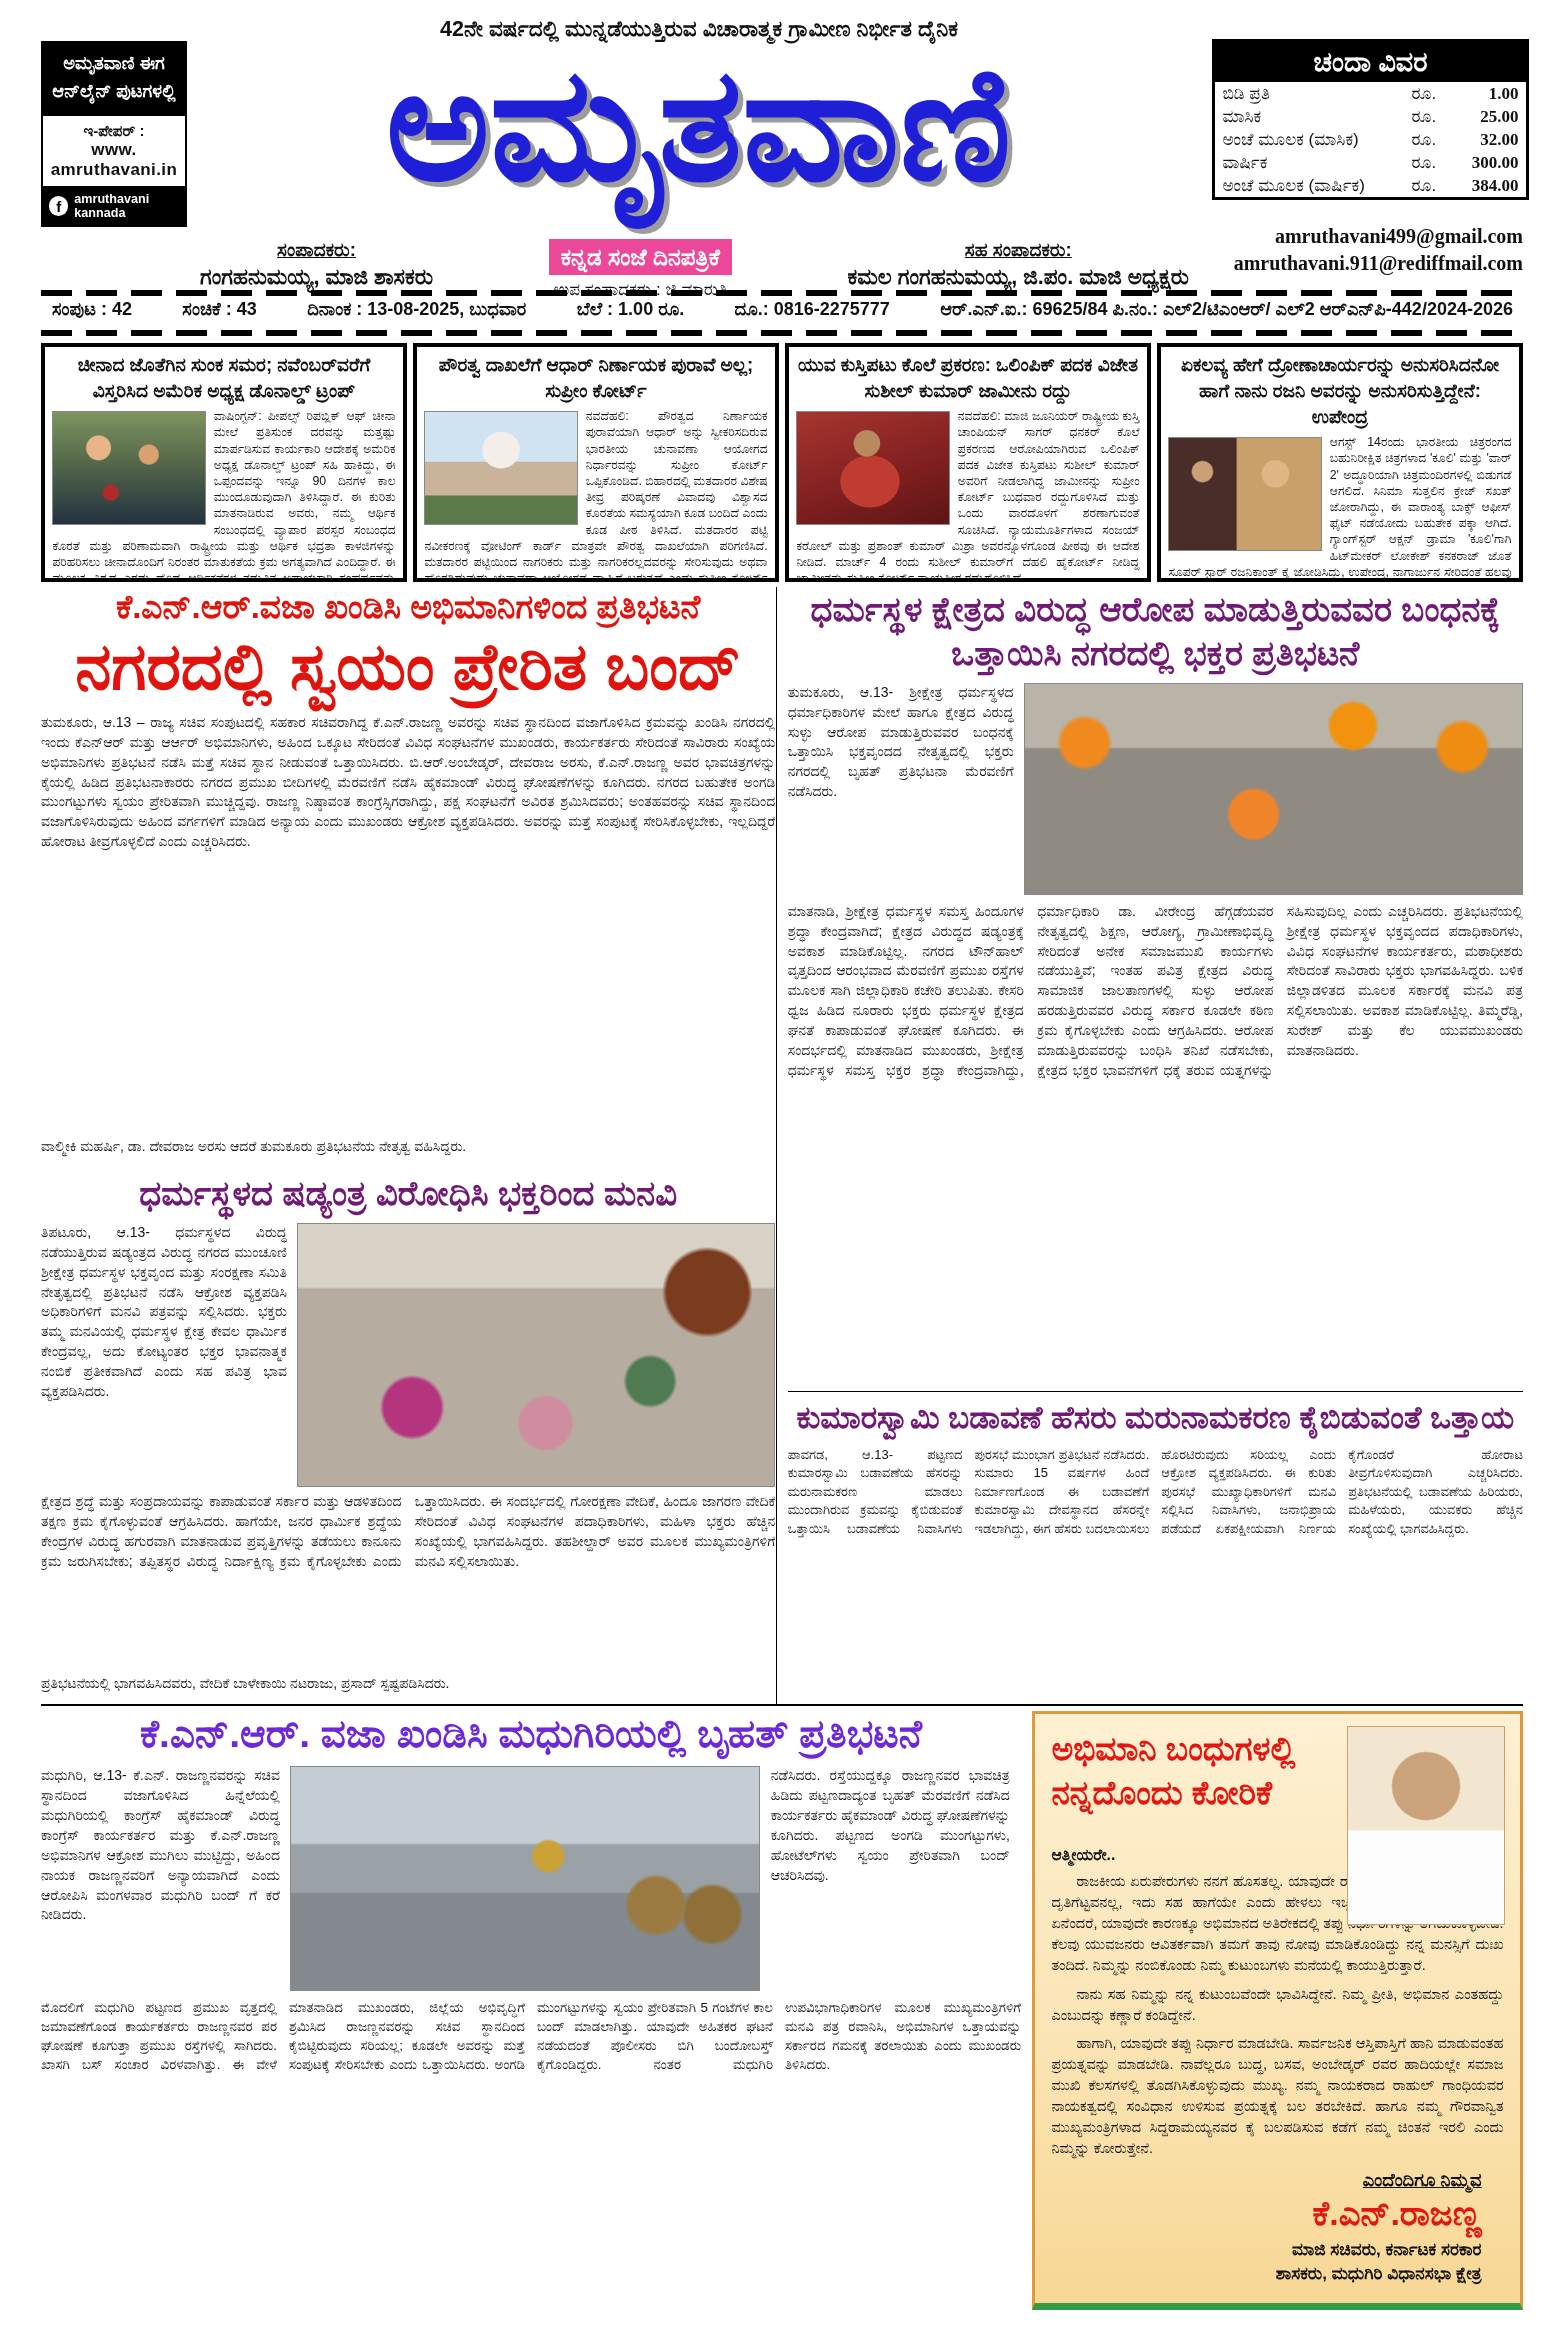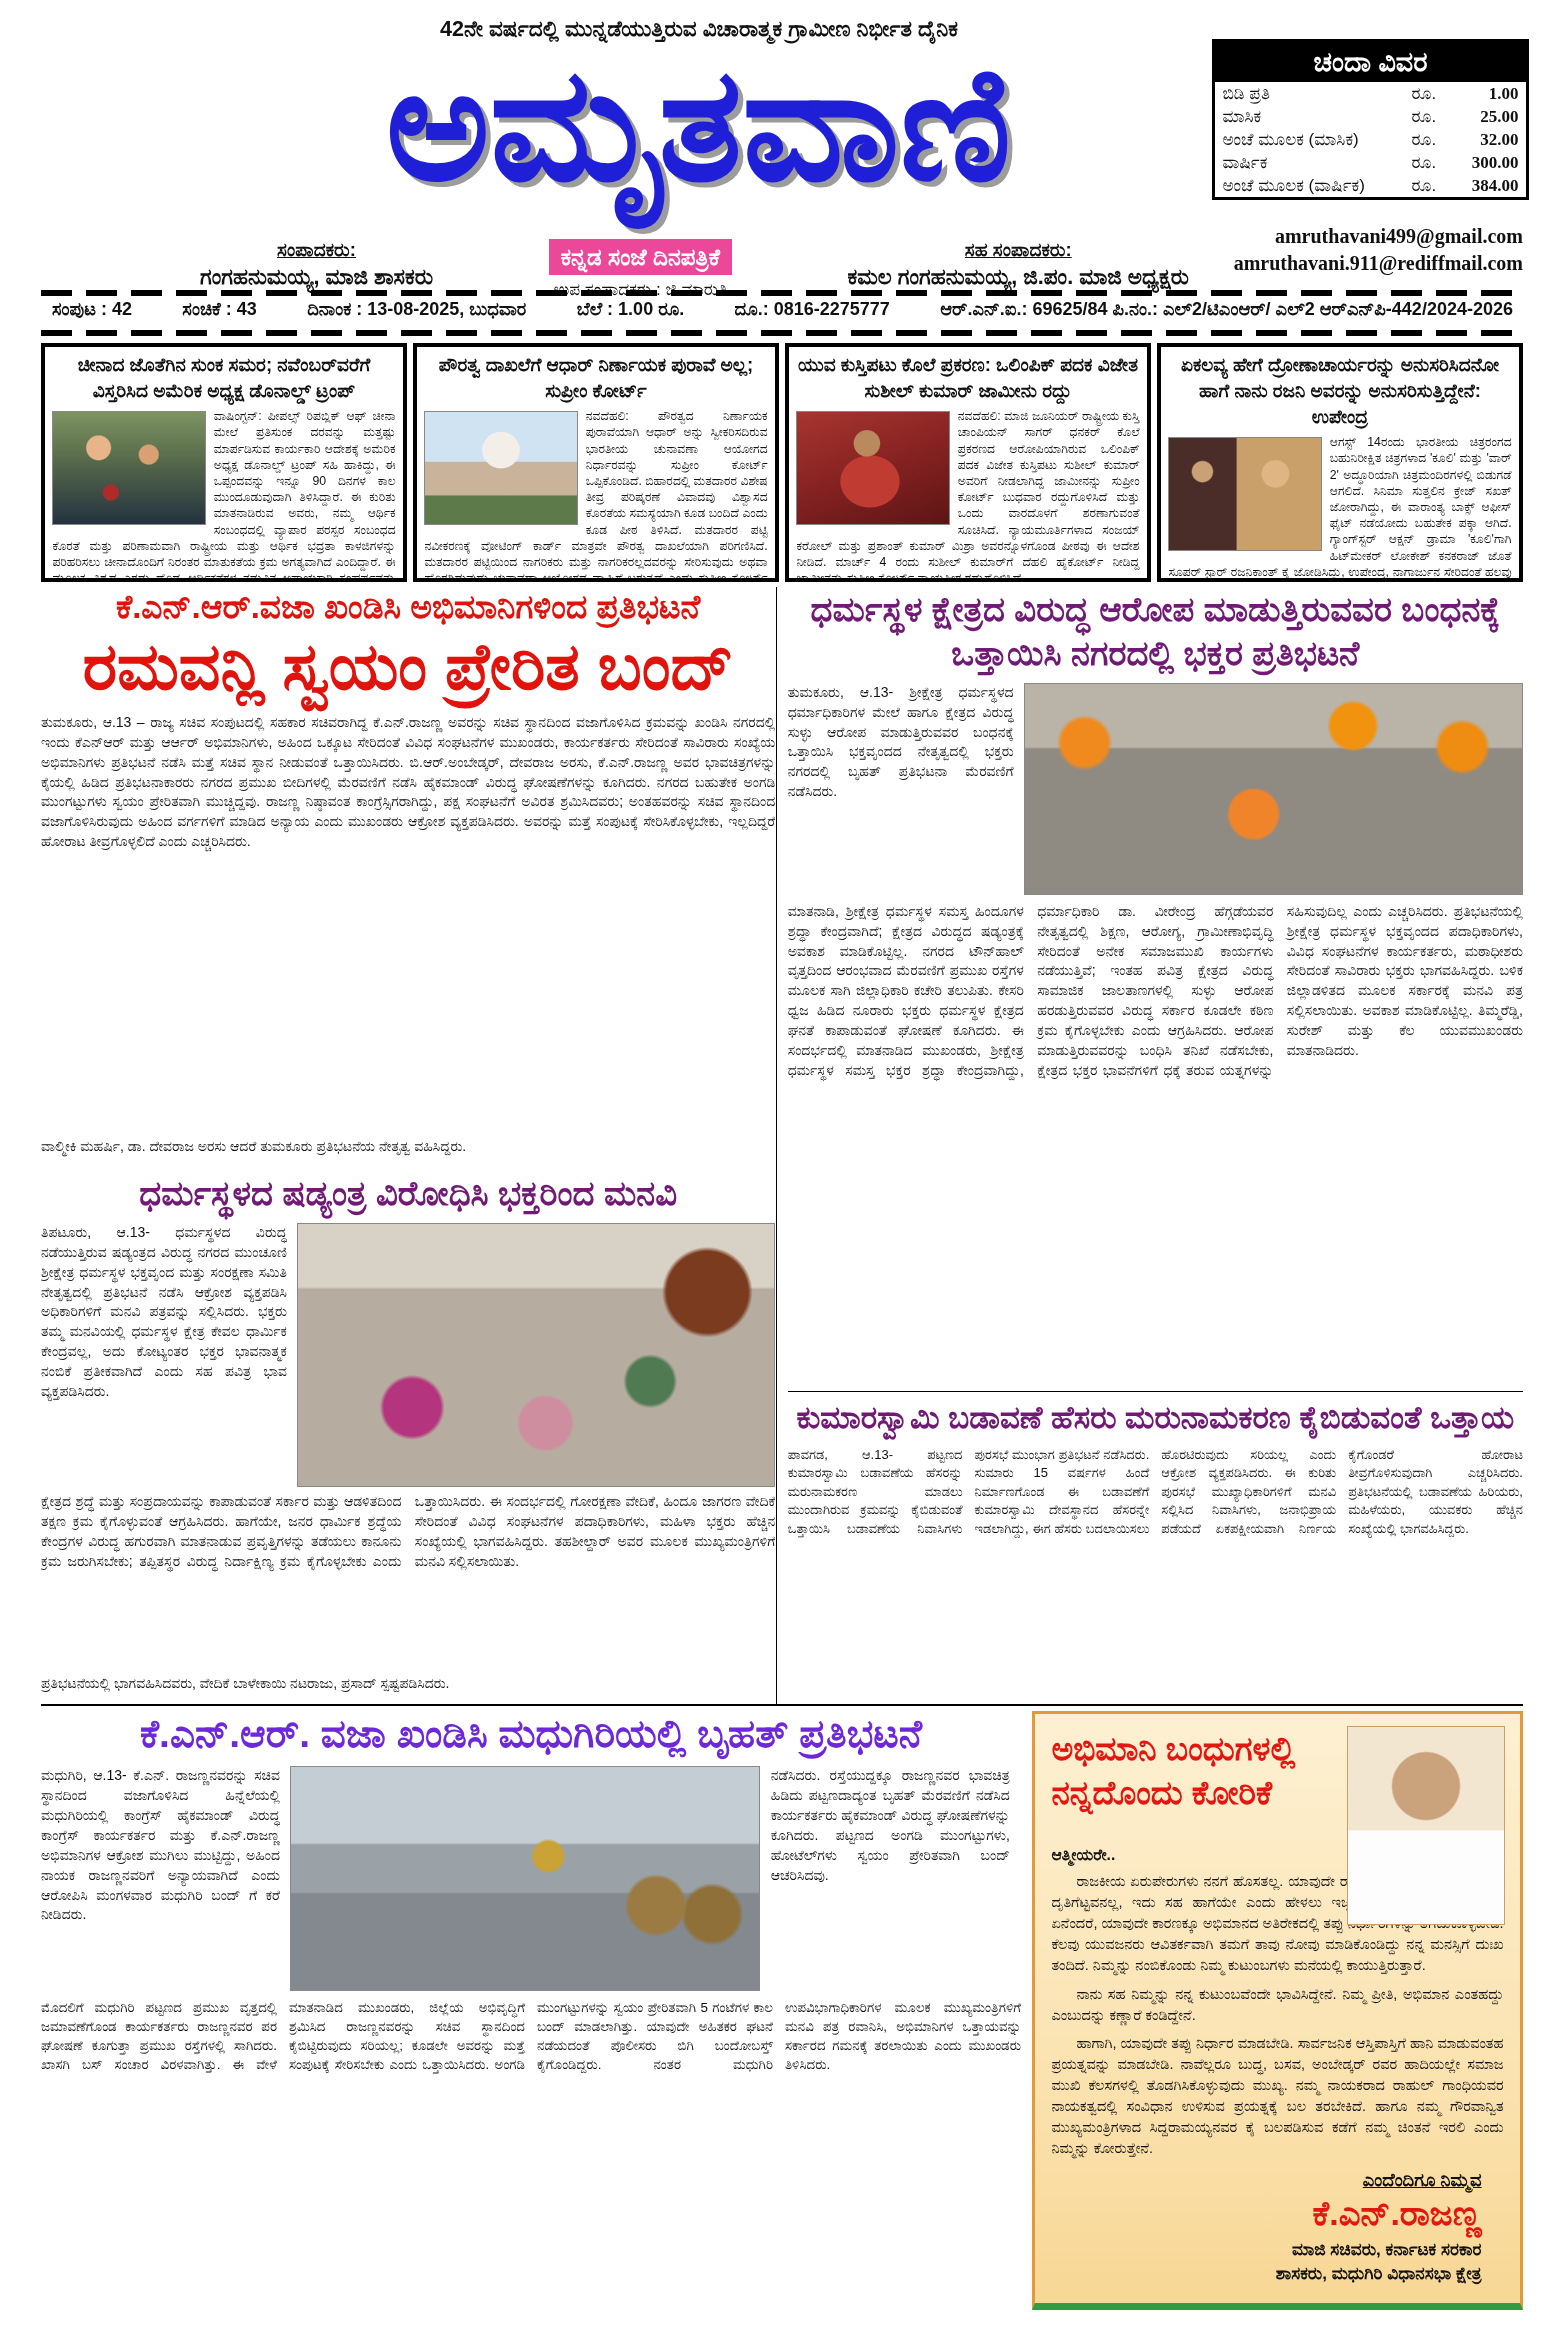--- a/index.html
+++ b/index.html
@@ -125,20 +125,34 @@
      radial-gradient(circle at 50% 30%,#caa27c 0 21%,rgba(0,0,0,0) 22%),
      linear-gradient(180deg,#f3e6d0 0 52%,#fdfdfd 53% 100%);}
 </style>
 </head>
 <body>
 
 <div class="page">
 
   <div class="hdr">
 
+    <div class="online-box">
+      <div class="ob-black">
+        <div>ಅಮೃತವಾಣಿ ಈಗ</div>
+        <div>ಆನ್‌ಲೈನ್ ಪುಟಗಳಲ್ಲಿ</div>
+      </div>
+      <div class="ob-epaper">
+        <div class="lbl">ಇ-ಪೇಪರ್ :</div>
+        <div class="url">www. amruthavani.in</div>
+      </div>
+      <div class="ob-fb">
+        <span class="fb-ic">f</span>
+        <span class="txt">amruthavani kannada</span>
+      </div>
+    </div>
 
     <div class="tagline">42ನೇ ವರ್ಷದಲ್ಲಿ ಮುನ್ನಡೆಯುತ್ತಿರುವ ವಿಚಾರಾತ್ಮಕ ಗ್ರಾಮೀಣ ನಿರ್ಭೀತ ದೈನಿಕ</div>
     <div class="mast">ಅಮೃತವಾಣಿ</div>
 
     <div class="ed-row">
       <div class="ed-block">
         <div class="ed-lbl">ಸಂಪಾದಕರು:</div>
         <div class="ed-name">ಗಂಗಹನುಮಯ್ಯ, ಮಾಜಿ ಶಾಸಕರು</div>
       </div>
       <div class="ed-block">
@@ -217,21 +231,21 @@
       <h3>ಏಕಲವ್ಯ ಹೇಗೆ ದ್ರೋಣಾಚಾರ್ಯರನ್ನು ಅನುಸರಿಸಿದನೋ ಹಾಗೆ ನಾನು ರಜನಿ ಅವರನ್ನು ಅನುಸರಿಸುತ್ತಿದ್ದೇನೆ: ಉಪೇಂದ್ರ</h3>
       <div class="ph photo ph-upendra"></div>
       <div class="tb-body">ಆಗಸ್ಟ್ 14ರಂದು ಭಾರತೀಯ ಚಿತ್ರರಂಗದ ಬಹುನಿರೀಕ್ಷಿತ ಚಿತ್ರಗಳಾದ 'ಕೂಲಿ' ಮತ್ತು 'ವಾರ್ 2' ಅದ್ಧೂರಿಯಾಗಿ ಚಿತ್ರಮಂದಿರಗಳಲ್ಲಿ ಬಿಡುಗಡೆ ಆಗಲಿದೆ. ಸಿನಿಮಾ ಸುತ್ತಲಿನ ಕ್ರೇಜ್ ಸಖತ್ ಜೋರಾಗಿದ್ದು, ಈ ವಾರಾಂತ್ಯ ಬಾಕ್ಸ್ ಆಫೀಸ್ ಫೈಟ್ ನಡೆಯೋದು ಬಹುತೇಕ ಪಕ್ಕಾ ಆಗಿದೆ. ಗ್ಯಾಂಗ್‌ಸ್ಟರ್ ಆಕ್ಷನ್ ಡ್ರಾಮಾ 'ಕೂಲಿ'ಗಾಗಿ ಹಿಟ್‌ಮೇಕರ್ ಲೋಕೇಶ್ ಕನಕರಾಜ್ ಜೊತೆ ಸೂಪರ್ ಸ್ಟಾರ್ ರಜನಿಕಾಂತ್ ಕೈ ಜೋಡಿಸಿದ್ದು, ಉಪೇಂದ್ರ, ನಾಗಾರ್ಜುನ ಸೇರಿದಂತೆ ಹಲವು ಸೌತ್ ಸೂಪರ್ ಸ್ಟಾರ್‌ಗಳು ಚಿತ್ರದಲ್ಲಿ ಪ್ರಮುಖ ಪಾತ್ರಗಳನ್ನು ಹಂಚಿದ್ದಾರೆ. ಸಿನಿಮಾ ಬಹಳ ದೊಡ್ಡ ಮಟ್ಟದಲ್ಲೇ ಪ್ರಮೋಷನ್ ಈವೆಂಟ್‌ಗಳನ್ನು ನಡೆಸಿದೆ.</div>
     </div>
   </div>
 
   <div class="mainzone">
 
     <div class="lz">
       <div class="kicker">ಕೆ.ಎನ್.ಆರ್.ವಜಾ ಖಂಡಿಸಿ ಅಭಿಮಾನಿಗಳಿಂದ ಪ್ರತಿಭಟನೆ</div>
-      <div class="bighead">ರಮವನ್ಲಿ ಸ್ವಯಂ ಪ್ರೇರಿತ ಬಂದ್</div>
+      <div class="bighead">ನಗರದಲ್ಲಿ ಸ್ವಯಂ ಪ್ರೇರಿತ ಬಂದ್</div>
 
       <div class="row" style="margin-top:10.4px;height:418px;">
         <div class="bt" style="flex:1;">ತುಮಕೂರು, ಆ.13 – ರಾಜ್ಯ ಸಚಿವ ಸಂಪುಟದಲ್ಲಿ ಸಹಕಾರ ಸಚಿವರಾಗಿದ್ದ ಕೆ.ಎನ್.ರಾಜಣ್ಣ ಅವರನ್ನು ಸಚಿವ ಸ್ಥಾನದಿಂದ ವಜಾಗೊಳಿಸಿದ ಕ್ರಮವನ್ನು ಖಂಡಿಸಿ ನಗರದಲ್ಲಿ ಇಂದು ಕೆಎನ್ಆರ್ ಮತ್ತು ಆರ್ಆರ್ ಅಭಿಮಾನಿಗಳು, ಅಹಿಂದ ಒಕ್ಕೂಟ ಸೇರಿದಂತೆ ವಿವಿಧ ಸಂಘಟನೆಗಳ ಮುಖಂಡರು, ಕಾರ್ಯಕರ್ತರು ಸೇರಿದಂತೆ ಸಾವಿರಾರು ಸಂಖ್ಯೆಯ ಅಭಿಮಾನಿಗಳು ಪ್ರತಿಭಟನೆ ನಡೆಸಿ ಮತ್ತೆ ಸಚಿವ ಸ್ಥಾನ ನೀಡುವಂತೆ ಒತ್ತಾಯಿಸಿದರು. ಬಿ.ಆರ್.ಅಂಬೇಡ್ಕರ್, ದೇವರಾಜ ಅರಸು, ಕೆ.ಎನ್.ರಾಜಣ್ಣ ಅವರ ಭಾವಚಿತ್ರಗಳನ್ನು ಕೈಯಲ್ಲಿ ಹಿಡಿದ ಪ್ರತಿಭಟನಾಕಾರರು ನಗರದ ಪ್ರಮುಖ ಬೀದಿಗಳಲ್ಲಿ ಮೆರವಣಿಗೆ ನಡೆಸಿ ಹೈಕಮಾಂಡ್ ವಿರುದ್ಧ ಘೋಷಣೆಗಳನ್ನು ಕೂಗಿದರು. ನಗರದ ಬಹುತೇಕ ಅಂಗಡಿ ಮುಂಗಟ್ಟುಗಳು ಸ್ವಯಂ ಪ್ರೇರಿತವಾಗಿ ಮುಚ್ಚಿದ್ದವು. ರಾಜಣ್ಣ ನಿಷ್ಠಾವಂತ ಕಾಂಗ್ರೆಸ್ಸಿಗರಾಗಿದ್ದು, ಪಕ್ಷ ಸಂಘಟನೆಗೆ ಅವಿರತ ಶ್ರಮಿಸಿದವರು; ಅಂತಹವರನ್ನು ಸಚಿವ ಸ್ಥಾನದಿಂದ ವಜಾಗೊಳಿಸಿರುವುದು ಅಹಿಂದ ವರ್ಗಗಳಿಗೆ ಮಾಡಿದ ಅನ್ಯಾಯ ಎಂದು ಮುಖಂಡರು ಆಕ್ರೋಶ ವ್ಯಕ್ತಪಡಿಸಿದರು. ಅವರನ್ನು ಮತ್ತೆ ಸಂಪುಟಕ್ಕೆ ಸೇರಿಸಿಕೊಳ್ಳಬೇಕು, ಇಲ್ಲದಿದ್ದರೆ ಹೋರಾಟ ತೀವ್ರಗೊಳ್ಳಲಿದೆ ಎಂದು ಎಚ್ಚರಿಸಿದರು.</div>
       </div>
       <div class="bt" style="margin-top:6px;height:27px;">ವಾಲ್ಮೀಕಿ ಮಹರ್ಷಿ, ಡಾ. ದೇವರಾಜ ಅರಸು ಆದರೆ ತುಮಕೂರು ಪ್ರತಿಭಟನೆಯ ನೇತೃತ್ವ ವಹಿಸಿದ್ದರು.</div>
 
       <div class="navyhead" style="margin-top:7.4px;">ಧರ್ಮಸ್ಥಳದ ಷಡ್ಯಂತ್ರ ವಿರೋಧಿಸಿ ಭಕ್ತರಿಂದ ಮನವಿ</div>
       <div class="row" style="margin-top:7.4px;height:262px;">
         <div class="bt" style="flex:1;">ತಿಪಟೂರು, ಆ.13- ಧರ್ಮಸ್ಥಳದ ವಿರುದ್ಧ ನಡೆಯುತ್ತಿರುವ ಷಡ್ಯಂತ್ರದ ವಿರುದ್ಧ ನಗರದ ಮುಂಚೂಣಿ ಶ್ರೀಕ್ಷೇತ್ರ ಧರ್ಮಸ್ಥಳ ಭಕ್ತವೃಂದ ಮತ್ತು ಸಂರಕ್ಷಣಾ ಸಮಿತಿ ನೇತೃತ್ವದಲ್ಲಿ ಪ್ರತಿಭಟನೆ ನಡೆಸಿ ಆಕ್ರೋಶ ವ್ಯಕ್ತಪಡಿಸಿ ಅಧಿಕಾರಿಗಳಿಗೆ ಮನವಿ ಪತ್ರವನ್ನು ಸಲ್ಲಿಸಿದರು. ಭಕ್ತರು ತಮ್ಮ ಮನವಿಯಲ್ಲಿ ಧರ್ಮಸ್ಥಳ ಕ್ಷೇತ್ರ ಕೇವಲ ಧಾರ್ಮಿಕ ಕೇಂದ್ರವಲ್ಲ, ಅದು ಕೋಟ್ಯಂತರ ಭಕ್ತರ ಭಾವನಾತ್ಮಕ ನಂಬಿಕೆ ಪ್ರತೀಕವಾಗಿದೆ ಎಂದು ಸಹ ಪವಿತ್ರ ಭಾವ ವ್ಯಕ್ತಪಡಿಸಿದರು.</div>
         <div class="photo ph-crowd-women fig" style="width:476px;height:262px;"></div>

